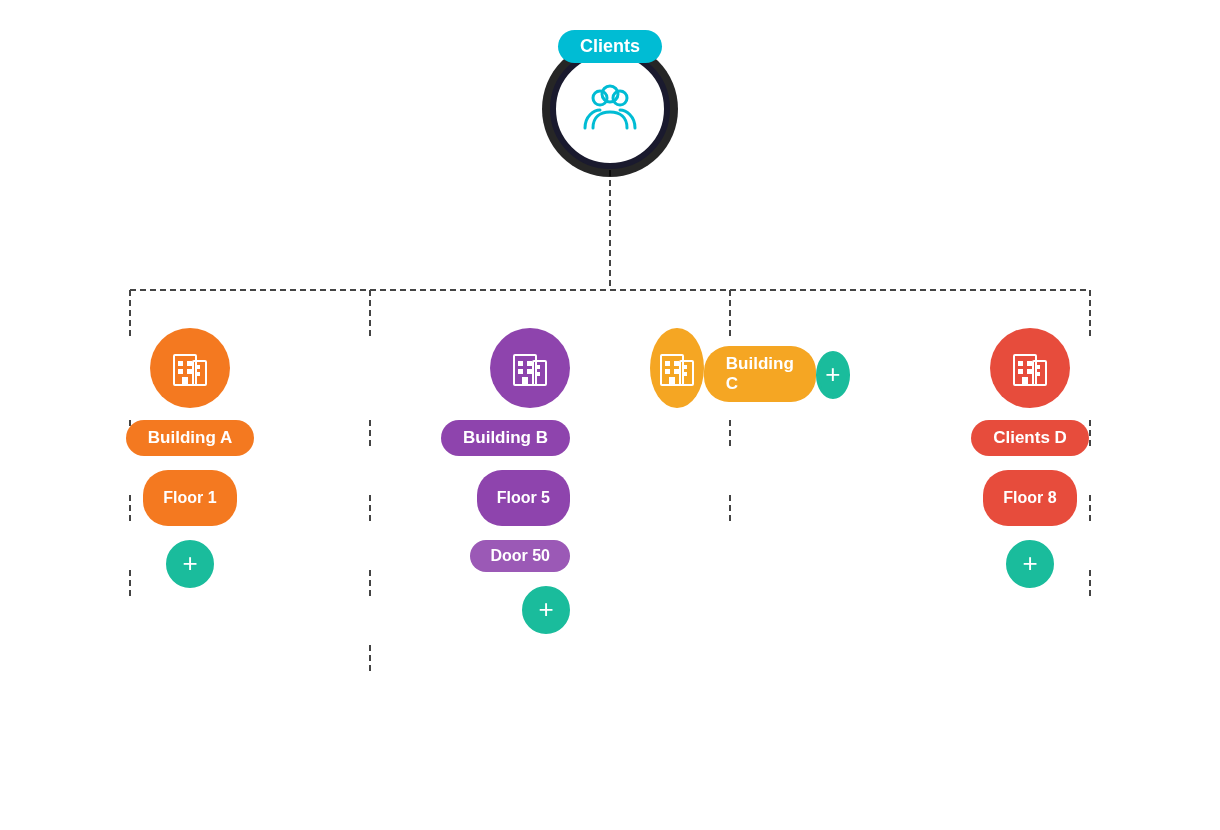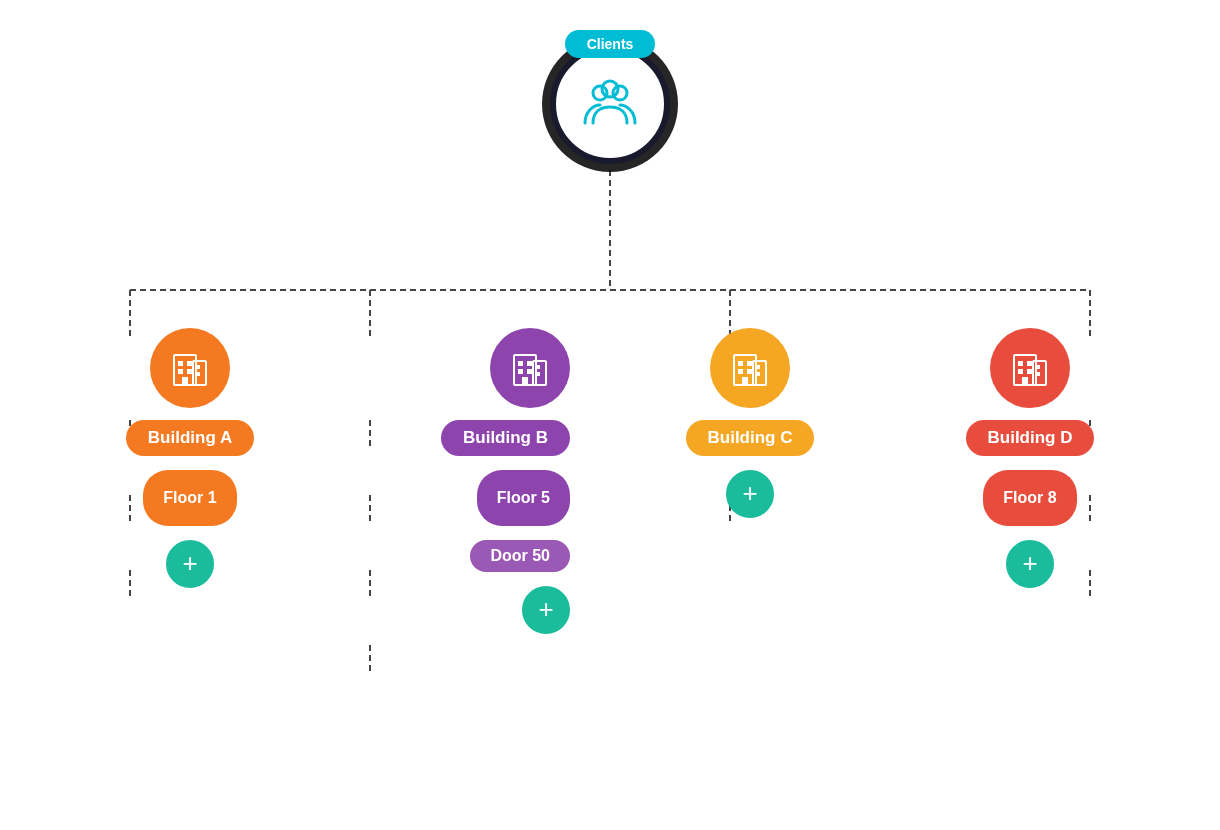--- a/index.html
+++ b/index.html
@@ -28,21 +28,21 @@
       display: flex;
       flex-direction: column;
       align-items: center;
       z-index: 10;
     }
 
     .root-label {
       background: #00bcd4;
       color: #fff;
       font-weight: 700;
-      font-size: 14px;
+      font-size: 18px;
       padding: 6px 22px;
       border-radius: 20px;
       margin-bottom: -14px;
       z-index: 11;
       position: relative;
     }
 
     .root-circle {
       width: 120px;
       height: 120px;
@@ -257,21 +257,21 @@
         </svg>
       </div>
       <div class="building-label purple">Building B</div>
       <div class="floor-label purple">Floor 5</div>
       <div class="door-label">Door 50</div>
       <div class="add-btn">
         <span>+</span>
       </div>
     </div>
 
-    <div style="display:flex;flex-direction:column;align-items:center;width:200px;">
+    <div style="display:flex;align-items:center;width:200px;">
       <div class="building-icon-circle gold">
         <svg viewBox="0 0 42 42" xmlns="http://www.w3.org/2000/svg">
           <rect x="5" y="8" width="22" height="30" rx="1" fill="none" stroke="#fff" stroke-width="2"></rect>
           <rect x="9" y="14" width="5" height="5" fill="#fff"></rect>
           <rect x="18" y="14" width="5" height="5" fill="#fff"></rect>
           <rect x="9" y="22" width="5" height="5" fill="#fff"></rect>
           <rect x="18" y="22" width="5" height="5" fill="#fff"></rect>
           <rect x="13" y="30" width="6" height="8" fill="#fff"></rect>
           <rect x="24" y="14" width="13" height="24" rx="1" fill="none" stroke="#fff" stroke-width="2"></rect>
           <rect x="27" y="18" width="4" height="4" fill="#fff"></rect>
@@ -291,21 +291,21 @@
           <rect x="9" y="14" width="5" height="5" fill="#fff"></rect>
           <rect x="18" y="14" width="5" height="5" fill="#fff"></rect>
           <rect x="9" y="22" width="5" height="5" fill="#fff"></rect>
           <rect x="18" y="22" width="5" height="5" fill="#fff"></rect>
           <rect x="13" y="30" width="6" height="8" fill="#fff"></rect>
           <rect x="24" y="14" width="13" height="24" rx="1" fill="none" stroke="#fff" stroke-width="2"></rect>
           <rect x="27" y="18" width="4" height="4" fill="#fff"></rect>
           <rect x="27" y="25" width="4" height="4" fill="#fff"></rect>
         </svg>
       </div>
-      <div class="building-label red">Building D</div>
+      <div class="building-label red">Clients D</div>
       <div class="floor-label red">Floor 8</div>
       <div class="add-btn">
         <span>+</span>
       </div>
     </div>
 
   </div>
 
 </div>
 

